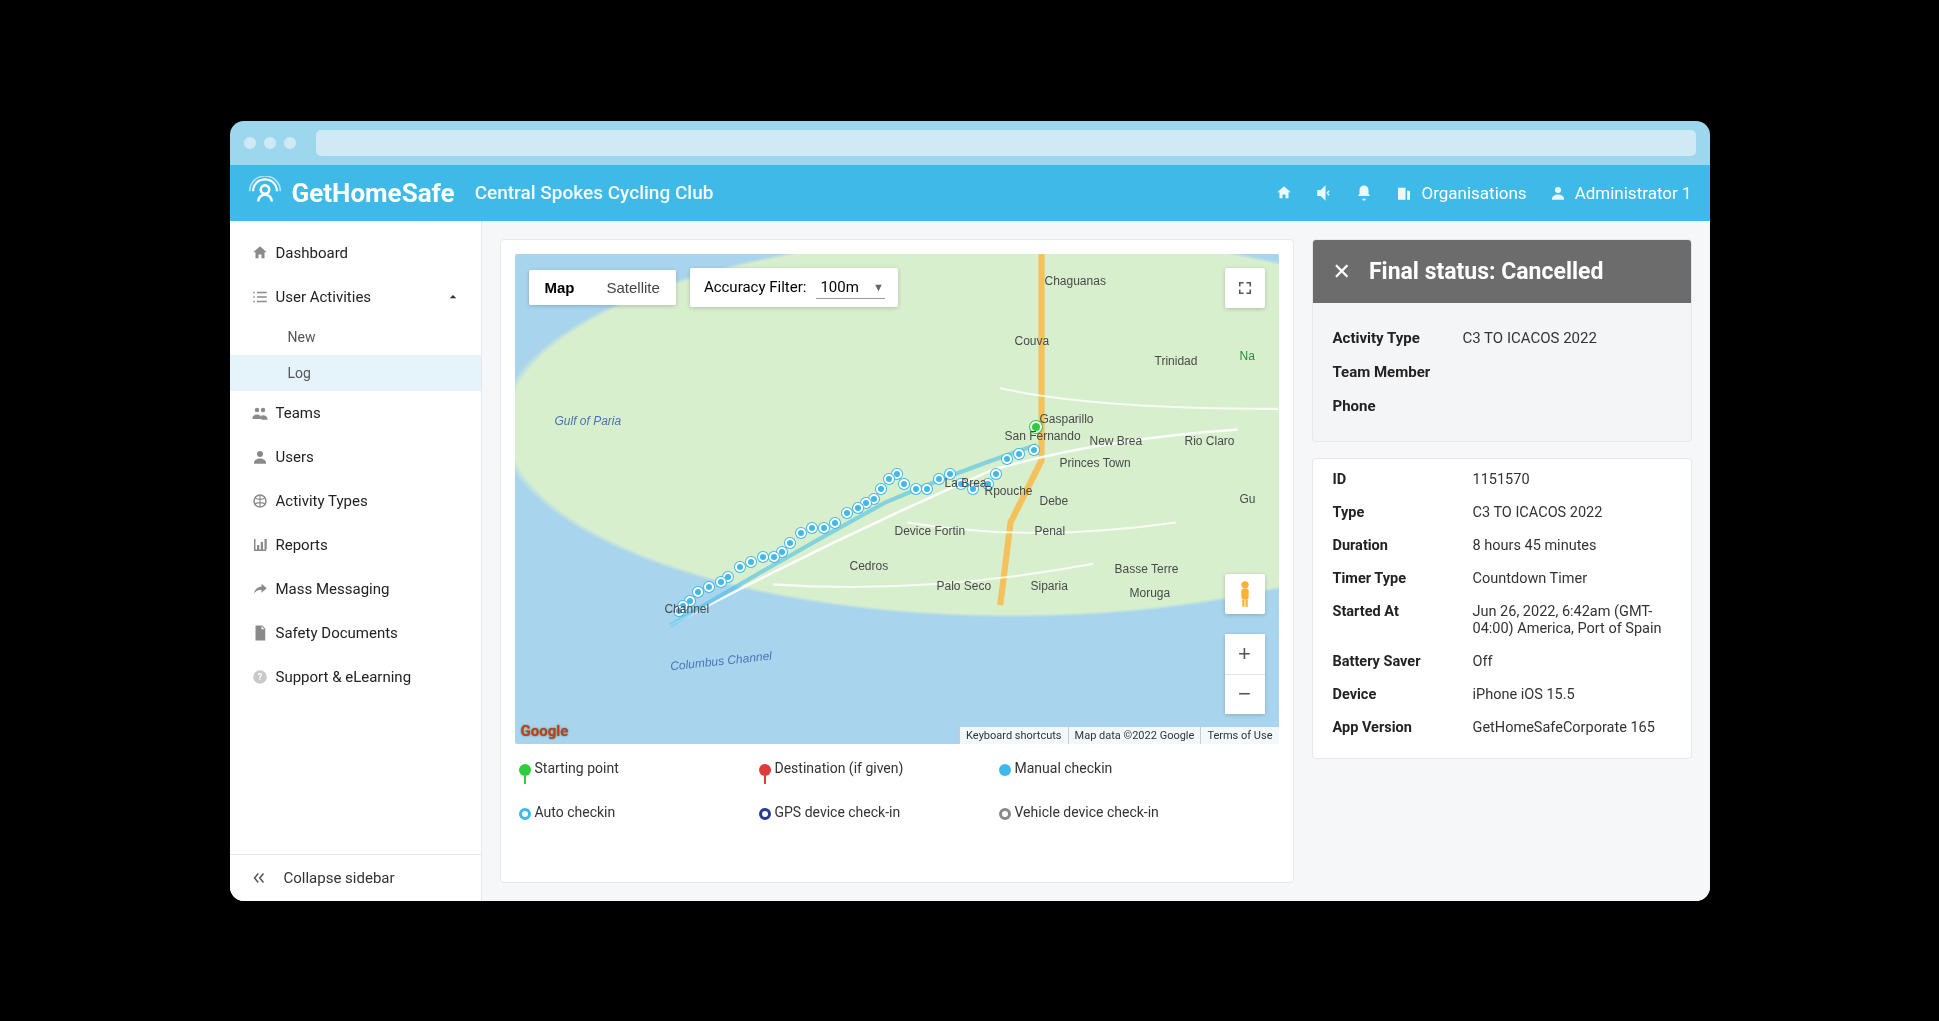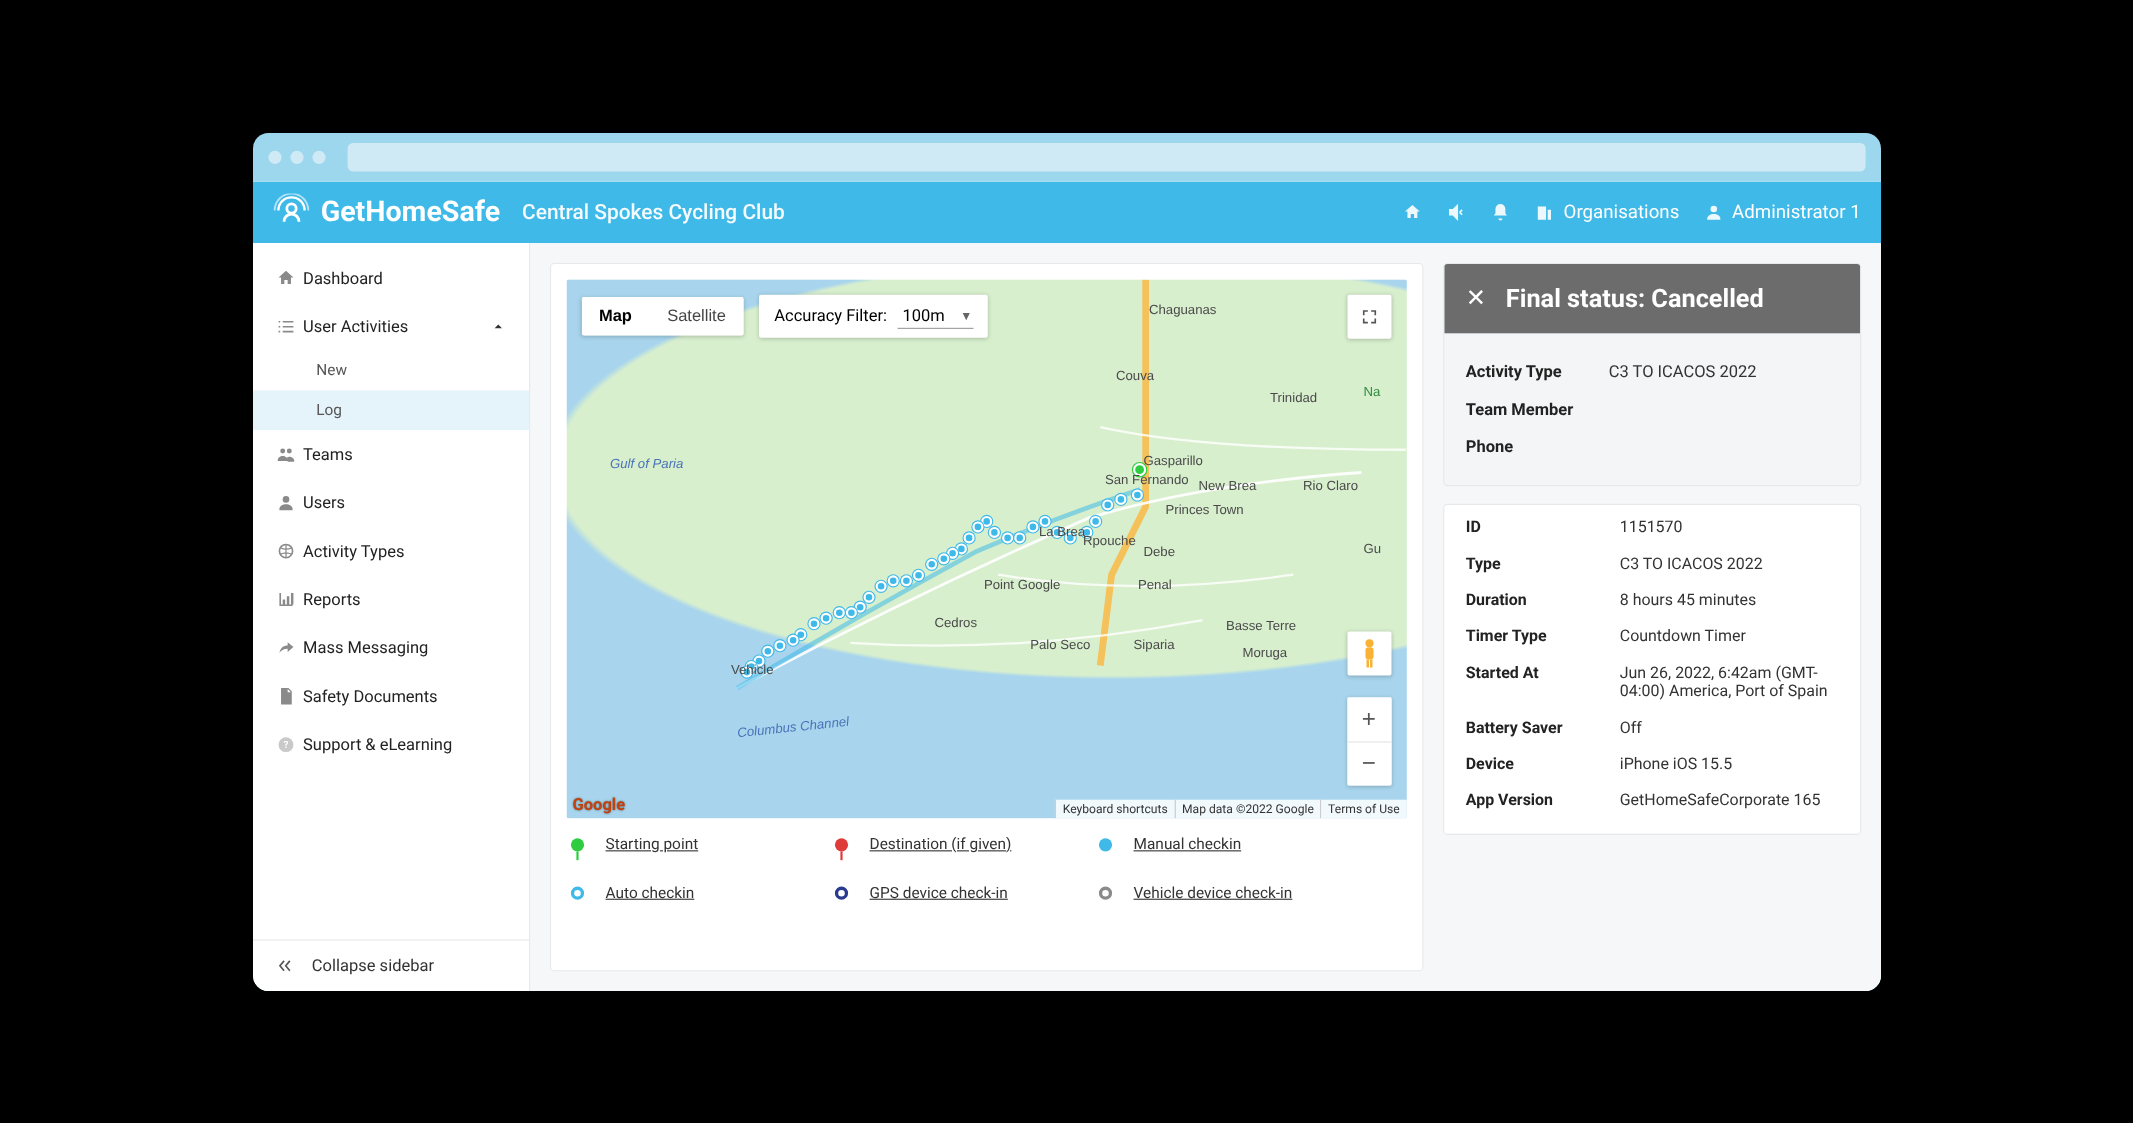--- a/index.html
+++ b/index.html
@@ -135,21 +135,21 @@
 
   .map-attrib {
     position:absolute; bottom:0; right:0; display:flex; font-size:11px; color:#333;
   }
   .map-attrib span { background:rgba(255,255,255,.85); padding:2px 6px; border-left:1px solid #ccc; }
   .google-logo {
     position:absolute; bottom:4px; left:6px; font-size:15px; color:#c2410c; text-shadow:0 0 2px rgba(0,0,0,.5); font-weight:700;
   }
 
   .legend { padding:16px 4px 4px; display:flex; flex-wrap:wrap; gap:28px 60px; font-size:14px; color:#333; }
-  .legend-item { display:flex; align-items:center; gap:20px; min-width:180px;text-decoration:underline; }
+  .legend-item { display:flex; align-items:flex-end; gap:4px; min-width:180px; }
   .pin { width:12px; height:12px; border-radius:50%; position:relative; }
   .pin.green { background:#2ecc40; }
   .pin.red { background:#e03b3b; }
   .pin::after{ content:""; position:absolute; left:50%; top:100%; width:2px; height:8px; background:inherit; transform:translateX(-50%);}
   .dot { width:12px; height:12px; border-radius:50%; }
   .dot.solid-blue { background:#3fb9e8; }
   .dot.ring-blue { background:#fff; border:3px solid #3fb9e8; }
   .dot.ring-navy { background:#fff; border:3px solid #2a3a8f; }
   .dot.ring-grey { background:#fff; border:3px solid #8a8a8a; }
 
@@ -396,23 +396,23 @@
               <span class="map-label" style="left:670px; top:180px;">Rio Claro</span>
               <span class="map-label green" style="left:725px; top:95px;">Na</span>
               <span class="map-label" style="left:725px; top:238px;">Gu</span>
               <span class="map-label" style="left:525px; top:240px;">Debe</span>
               <span class="map-label" style="left:520px; top:270px;">Penal</span>
               <span class="map-label" style="left:480px; top:325px;margin-left:36px;">Siparia</span>
               <span class="map-label" style="left:422px; top:325px;">Palo Seco</span>
               <span class="map-label" style="left:615px; top:332px;">Moruga</span>
               <span class="map-label" style="left:600px; top:308px;text-align:center;">Basse Terre</span>
               <span class="map-label" style="left:335px; top:305px;">Cedros</span>
-              <span class="map-label" style="left:380px; top:270px;">Point Google</span>
+              <span class="map-label" style="left:380px; top:270px;">Device Fortin</span>
               <span class="map-label" style="left:430px; top:222px;">La Brea</span>
-              <span class="map-label" style="left:150px; top:348px;">Vehicle</span>
+              <span class="map-label" style="left:150px; top:348px;">Channel</span>
               <span class="map-label" style="left:470px; top:230px;">Rpouche</span>
             </div>
 
             <div class="map-ctrl-top">
               <div class="seg">
                 <button class="active">Map</button>
                 <button>Satellite</button>
               </div>
               <div class="acc-filter">
                 <span>Accuracy Filter:</span>

